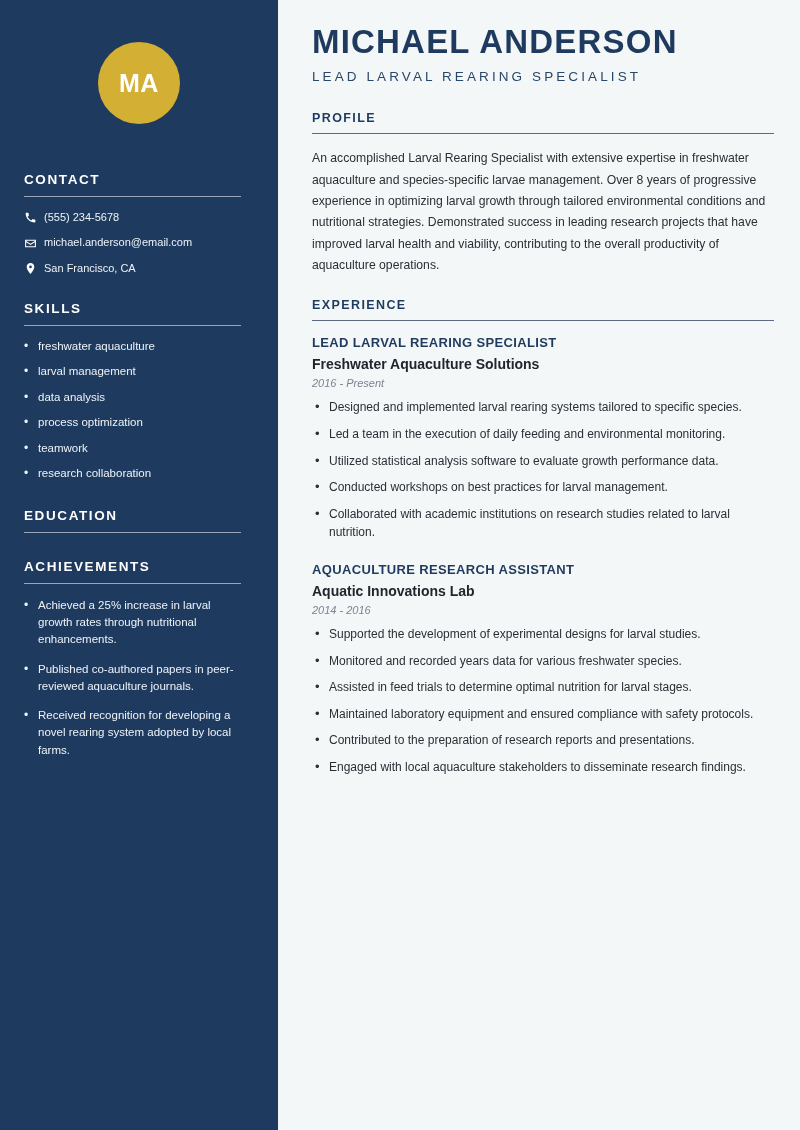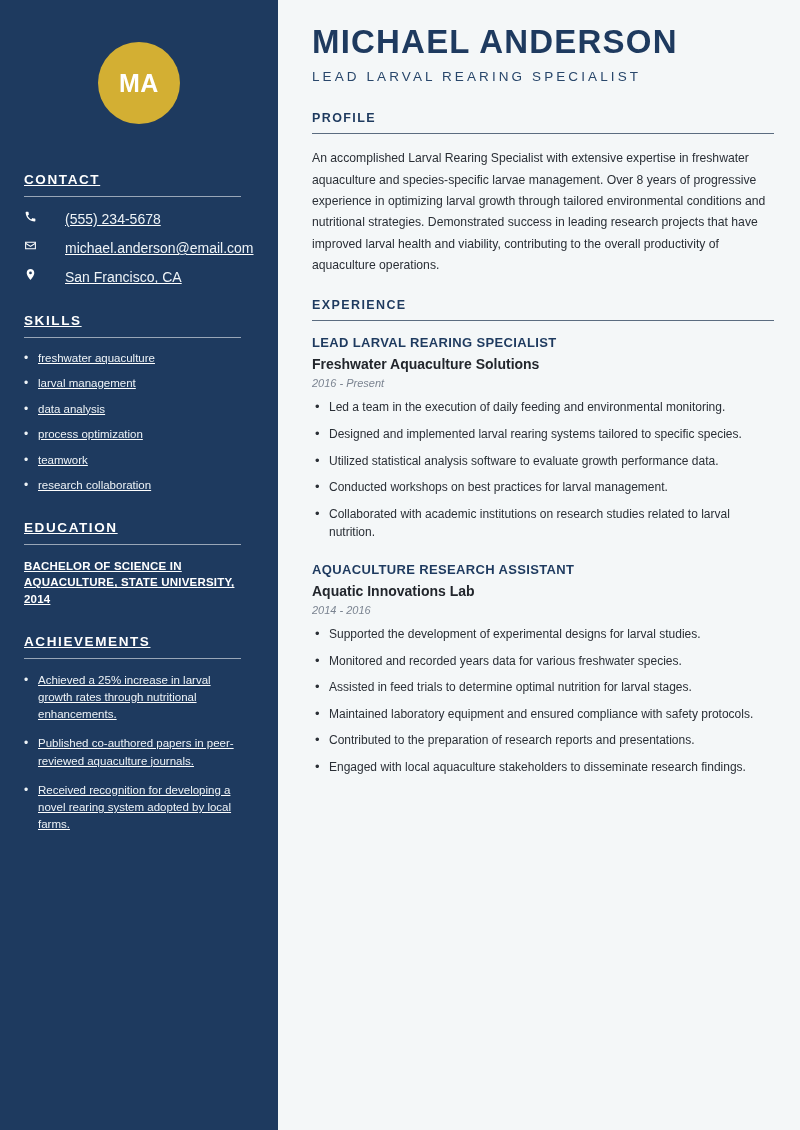--- a/index.html
+++ b/index.html
@@ -50,45 +50,43 @@
     justify-content: center;
     color: #ffffff;
     font-size: 25px;
     font-weight: bold;
     letter-spacing: 0.5px;
   }
 
   .side-section {
     padding: 0 37px 0 24px;
     margin-bottom: 26px;
-    text-decoration: underline;
   }
 
   .side-head {
     font-size: 13.5px;
     font-weight: bold;
     letter-spacing: 1.6px;
     color: #ffffff;
     text-transform: uppercase;
     margin-bottom: 9px;
   }
 
   .side-rule {
     height: 1px;
     background: rgba(255,255,255,0.55);
     margin-bottom: 13px;
   }
 
   .contact-row {
     display: flex;
-    align-items: flex-start;
+    align-items: flex-end;
     margin-bottom: 11px;
-    font-size: 14px;
-    color: #eef3f7;
-    gap: 21px;
+    font-size: 11px;
+    color: #eef3f7;
   }
 
   .contact-icon {
     width: 20px;
     min-width: 20px;
     display: flex;
     align-items: center;
     justify-content: flex-start;
     color: #ffffff;
   }
@@ -294,21 +292,20 @@
         <li>process optimization</li>
         <li>teamwork</li>
         <li>research collaboration</li>
       </ul>
     </section>
 
 
     <section class="side-section">
       <div class="side-head">EDUCATION</div>
       <div class="side-rule"></div>
-      <div class="edu-item">BACHELOR OF SCIENCE IN AQUACULTURE, STATE UNIVERSITY, 2014</div>
     </section>
 
     <section class="side-section">
       <div class="side-head">ACHIEVEMENTS</div>
       <div class="side-rule"></div>
       <ul class="ach-list">
         <li>Achieved a 25% increase in larval growth rates through nutritional enhancements.</li>
         <li>Published co-authored papers in peer-reviewed aquaculture journals.</li>
         <li>Received recognition for developing a novel rearing system adopted by local farms.</li>
       </ul>
@@ -329,22 +326,22 @@
 
     <section class="main-section">
       <div class="main-head">EXPERIENCE</div>
       <div class="main-rule"></div>
 
       <div class="exp-item">
         <div class="exp-role">LEAD LARVAL REARING SPECIALIST</div>
         <div class="exp-company">Freshwater Aquaculture Solutions</div>
         <div class="exp-dates">2016 - Present</div>
         <ul class="exp-bullets">
+          <li>Designed and implemented larval rearing systems tailored to specific species.</li>
           <li>Led a team in the execution of daily feeding and environmental monitoring.</li>
-          <li>Designed and implemented larval rearing systems tailored to specific species.</li>
           <li>Utilized statistical analysis software to evaluate growth performance data.</li>
           <li>Conducted workshops on best practices for larval management.</li>
           <li>Collaborated with academic institutions on research studies related to larval nutrition.</li>
         </ul>
       </div>
 
       <div class="exp-item">
         <div class="exp-role">AQUACULTURE RESEARCH ASSISTANT</div>
         <div class="exp-company">Aquatic Innovations Lab</div>
         <div class="exp-dates">2014 - 2016</div>

